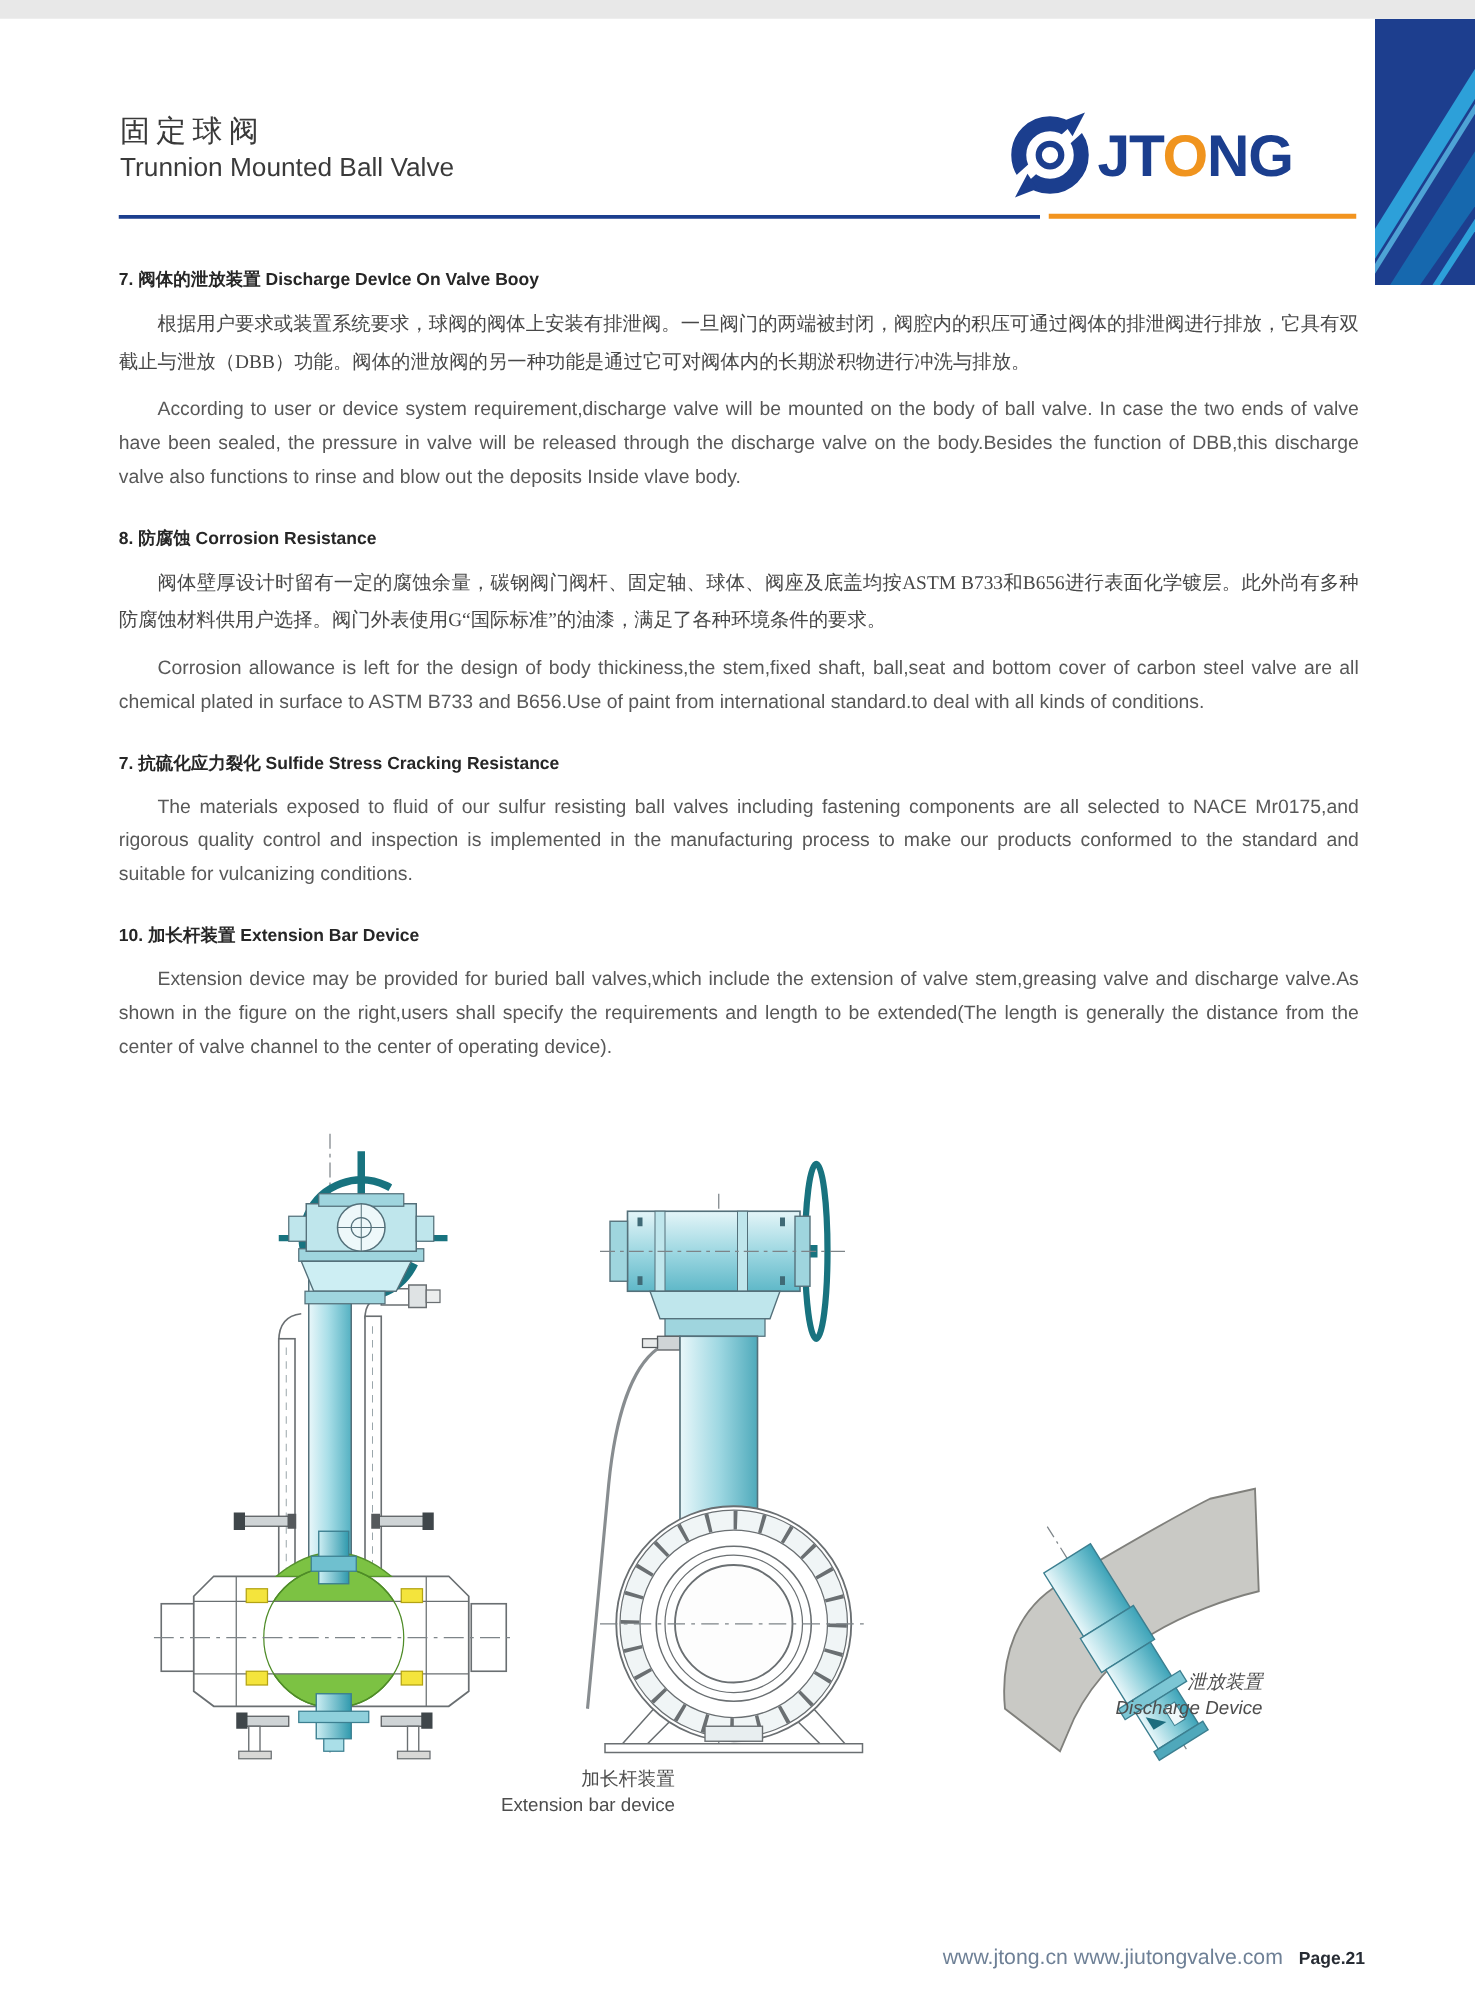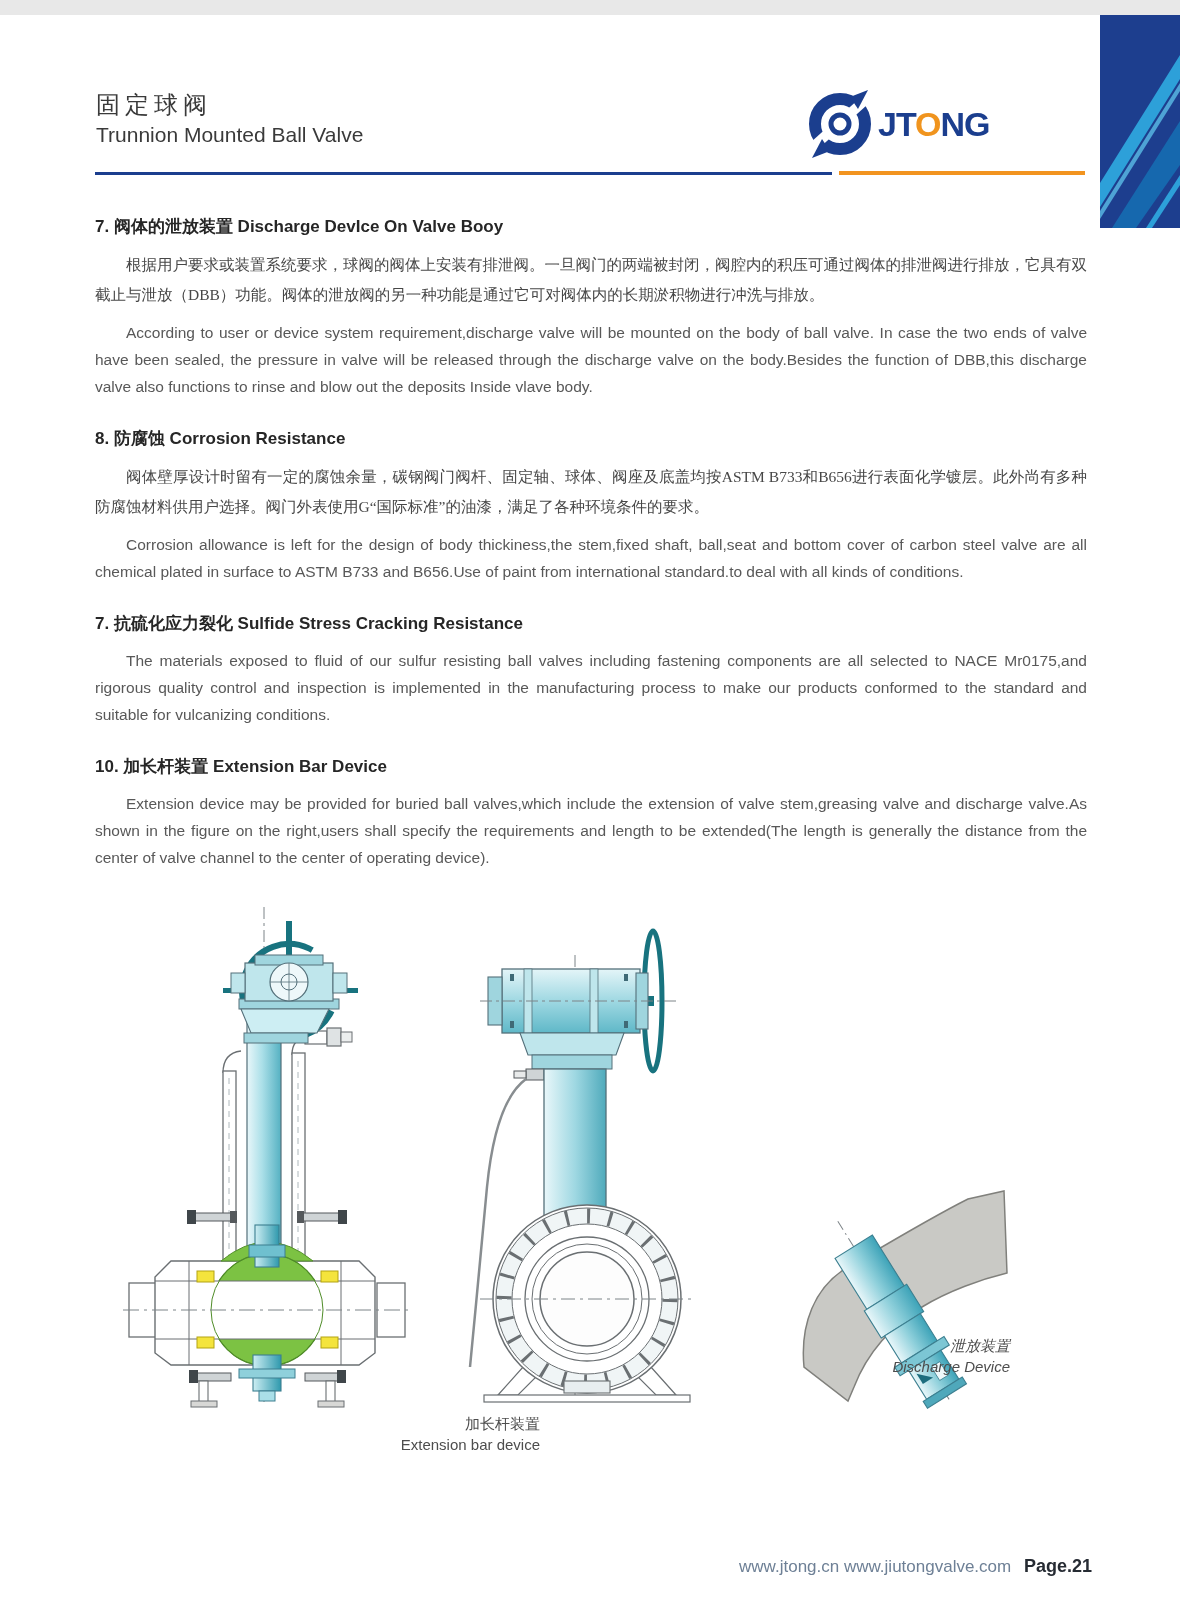--- a/index.html
+++ b/index.html
@@ -4,41 +4,41 @@
 <style>
   html,body{margin:0;padding:0;background:#e8e8e8;}
   .page{position:relative;width:1180px;height:1600px;background:#ffffff;margin:15px auto;overflow:hidden;
         font-family:"Liberation Sans","DejaVu Sans",sans-serif;color:#3c3c3c;}
   
   .title-zh{position:absolute;left:96px;top:74px;font-size:24px;letter-spacing:5px;color:#3a3a3a;}
   .title-en{position:absolute;left:96px;top:108px;font-size:21px;color:#3a3a3a;}
   .rule-blue{position:absolute;left:95px;top:157px;width:737px;height:3px;background:#1b3e8e;}
   .rule-orange{position:absolute;left:839px;top:156px;width:246px;height:4px;background:#f2941f;}
   .logo{position:absolute;left:808px;top:72px;display:flex;align-items:center;}
-  .logo-text{font-size:34px;font-weight:bold;letter-spacing:-1px;color:#1b3e8e;margin-left:6px;
+  .logo-text{font-size:47px;font-weight:bold;letter-spacing:-1px;color:#1b3e8e;margin-left:6px;
              font-family:"Liberation Sans",sans-serif;}
   .logo-text .o{color:#f0941e;}
   .corner-decor{position:absolute;right:0;top:0;width:80px;height:213px;}
   
   .content{position:absolute;left:95px;top:200px;width:992px;}
-  .content h3{font-size:17px;font-weight:bold;color:#262626;margin:0 0 12px 0;}
+  .content h3{font-size:14px;font-weight:bold;color:#262626;margin:0 0 12px 0;}
   .content section{margin-bottom:27px;}
   p.zh{font-size:15.5px;line-height:30px;color:#474747;margin:0 0 9px 0;text-indent:2em;text-align:justify;font-family:Liberation Serif, serif;}
   p.en{font-size:15.5px;line-height:27px;color:#585858;margin:0;text-indent:2em;text-align:justify;}
   
   .fig{position:absolute;}
   .fig-left{left:123px;top:888px;width:290px;height:510px;}
   .fig-mid{left:440px;top:912px;width:270px;height:480px;}
   .fig-right{left:752px;top:1140px;width:280px;height:265px;}
   .figcap{position:absolute;text-align:right;font-size:15px;color:#4d4d4d;line-height:21px;}
   .cap-ext{left:300px;top:1398px;width:240px;}
   .cap-dis{left:770px;top:1320px;width:240px;font-style:italic;}
   
   .footer{position:absolute;right:88px;top:1541px;font-size:17px;color:#6e8096;}
-  .footer .page-num{color:#262b33;font-weight:bold;font-size:18px;margin-left:8px;}
+  .footer .page-num{color:#262b33;font-weight:bold;font-size:14px;margin-left:8px;}
 </style>
 </head>
 <body>
 
 <div class="page">
 
   <div class="corner-decor">
     <svg width="80" height="213" viewBox="0 0 80 213">
       <rect x="0" y="0" width="80" height="213" fill="#1d3e8e"></rect>
       <polygon points="0,168 80,40 80,64 0,192" fill="#2da0d9"></polygon>

